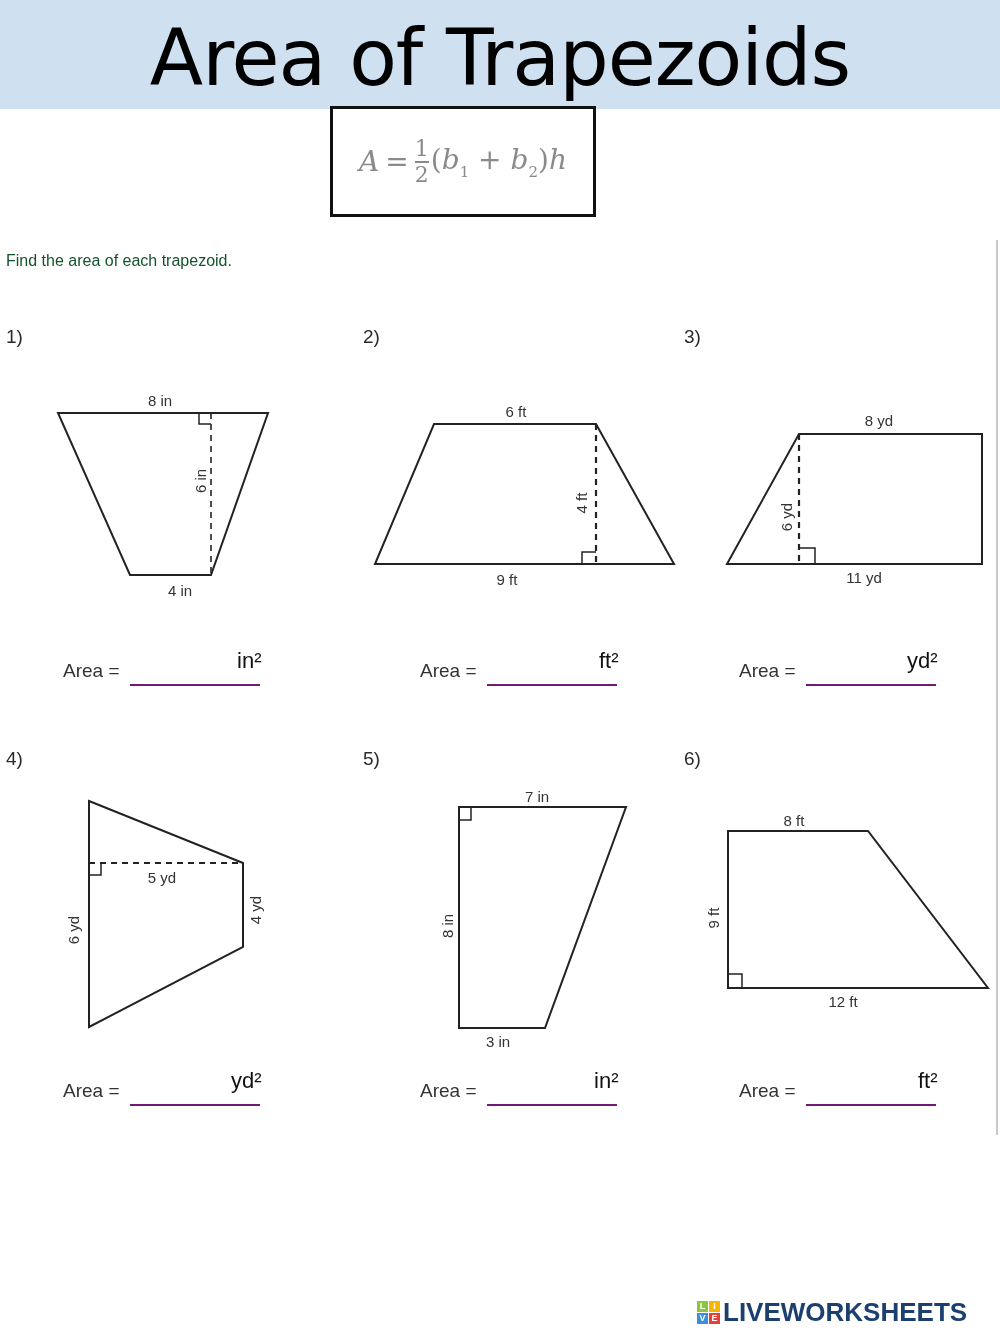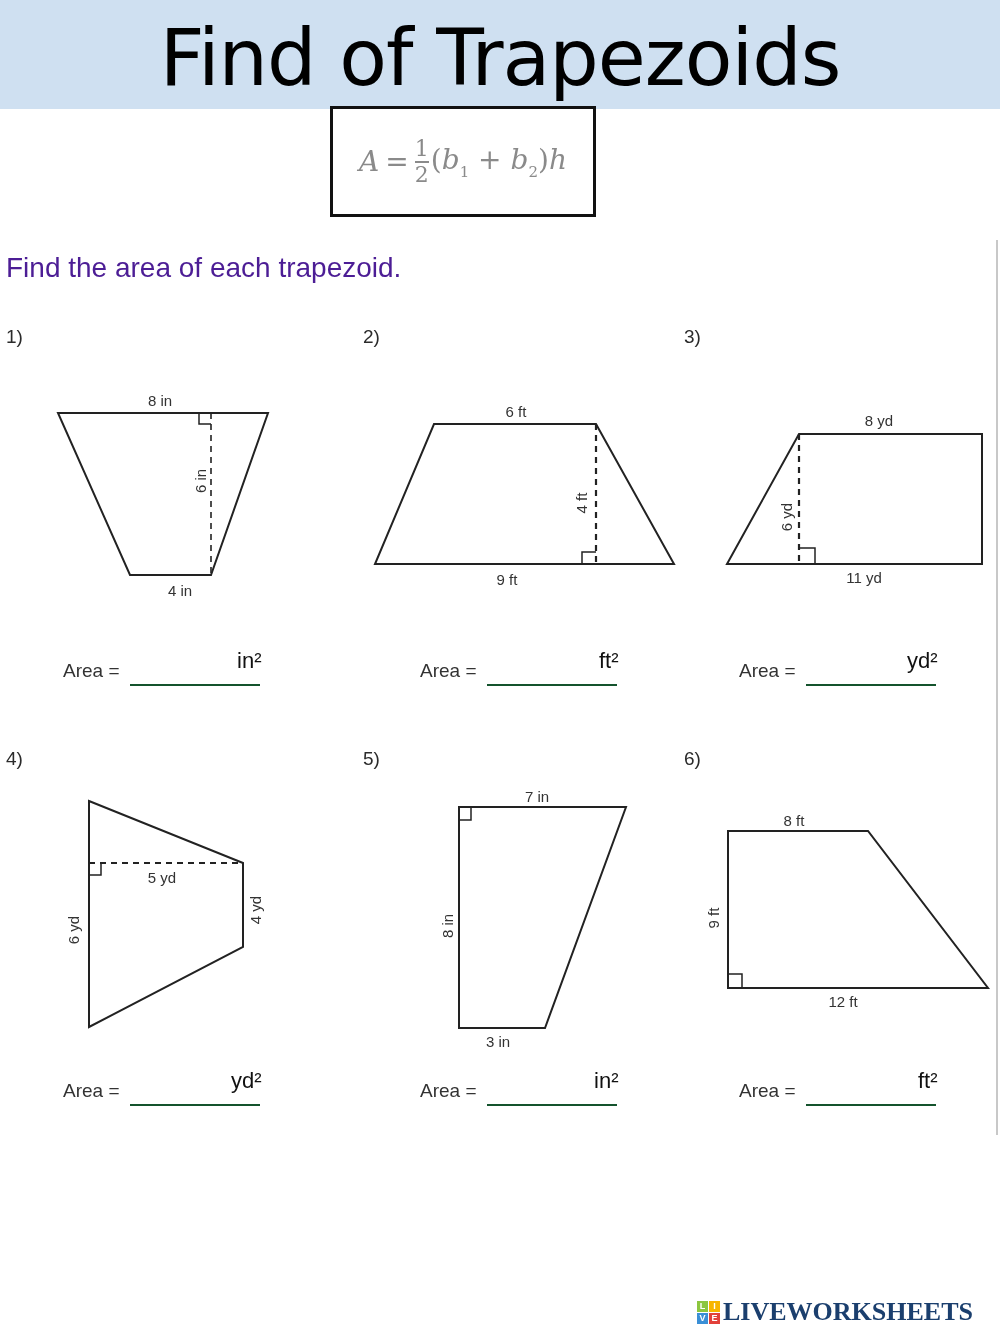--- a/index.html
+++ b/index.html
@@ -9,38 +9,38 @@
   .title { position:absolute; left:0; top:8px; width:1000px; text-align:center; font-size:78px;
            line-height:100px; color:#000; font-family:"DejaVu Sans", sans-serif; letter-spacing:-1px; }
   .formula-box { position:absolute; left:330px; top:106px; width:266px; height:111px;
                  border:3px solid #111; background:#fff; box-sizing:border-box;
                  display:flex; align-items:center; justify-content:center; }
   .formula { font-family:"DejaVu Serif", serif; font-style:italic; font-size:28px; color:#8a8a8a;
              display:flex; align-items:center; gap:6px; }
   .frac { display:inline-flex; flex-direction:column; align-items:center; font-style:normal; font-size:22px; line-height:22px; }
   .frac .bar { width:14px; height:2px; background:#8a8a8a; margin:1px 0; }
   .sub { font-size:15px; vertical-align:-8px; font-style:normal; }
-  .instructions { position:absolute; left:6px; top:252px; font-size:28px; color:#4c1d95; }
+  .instructions { position:absolute; left:6px; top:252px; font-size:16px; color:#14532d; }
   .right-rule { position:absolute; left:996px; top:240px; width:2px; height:895px; background:#c8c8c8; }
   .num { position:absolute; font-size:19px; color:#2b2b2b; }
   .fig { position:absolute; left:0; top:0; }
   .area-row { position:absolute; display:flex; align-items:center; }
   .area-label { font-size:19px; color:#333; margin-right:10px; padding-bottom:2px; }
-  .area-blank { width:130px; height:26px; border-bottom:2px solid #14532d; position:relative; }
+  .area-blank { width:130px; height:26px; border-bottom:2px solid #701a75; position:relative; }
   .unit { position:absolute; right:-2px; top:-10px; font-size:22px; color:#111; }
   .logo { position:absolute; left:697px; top:1297px; display:flex; align-items:center; }
   .logo-grid { display:grid; grid-template-columns:11px 11px; grid-template-rows:11px 11px; gap:1px; margin-right:3px; }
   .logo-grid span { font-size:9px; font-weight:bold; color:#fff; text-align:center; line-height:11px; }
-  .logo-text { font-family:Liberation Serif, serif; font-weight:bold; font-size:26px; color:#1b3f6e; letter-spacing:0px; }
+  .logo-text { font-family:Liberation Sans, sans-serif; font-weight:bold; font-size:26px; color:#1b3f6e; letter-spacing:0px; }
 </style>
 </head>
 <body>
 
 <div class="title-band"></div>
-<div class="title">Find of Trapezoids</div>
+<div class="title">Area of Trapezoids</div>
 
 <div class="formula-box">
   <div class="formula">
     <span>A</span>
     <span style="font-style:normal">=</span>
     <span class="frac">
       <span>1</span>
       <span class="bar"></span>
       <span>2</span>
     </span>

